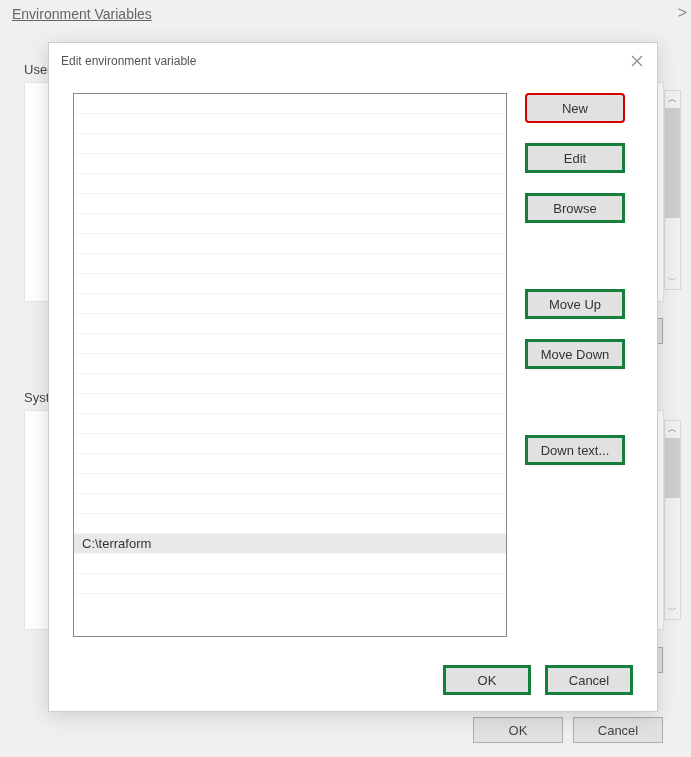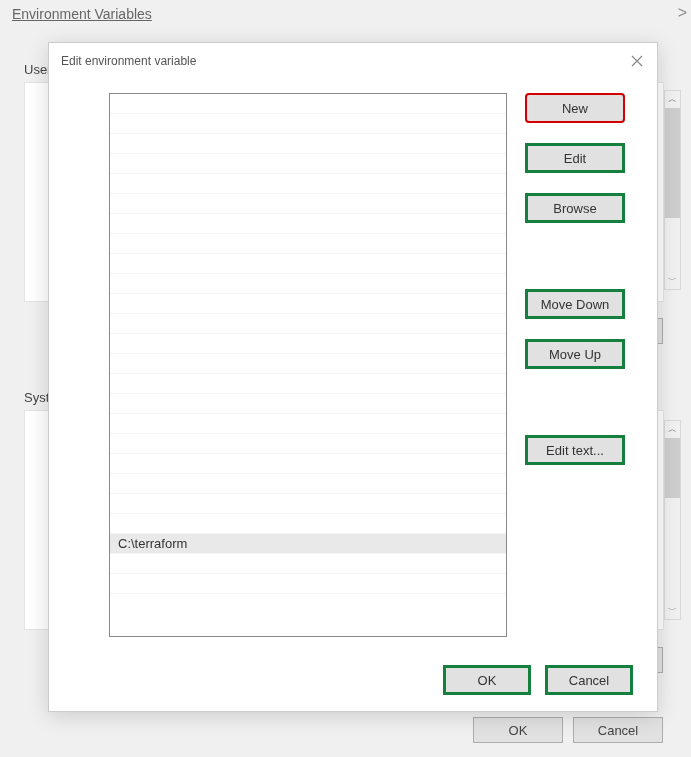--- a/index.html
+++ b/index.html
@@ -129,21 +129,20 @@
       display: flex;
       gap: 18px;
       height: calc(100% - 36px - 56px);
     }
     .fg-listbox {
       flex: 1;
       border: 1px solid #888;
       background: #ffffff;
       position: relative;
       overflow: hidden;
-      margin-left: 36px;
     }
     .fg-list-rows {
       position: absolute;
       top: 0; left: 0; right: 0; bottom: 0;
     }
     .fg-row {
       height: 20px;
       border-bottom: 1px solid #f4f4f4;
       padding: 0 8px;
       font-size: 13px;
@@ -254,24 +253,24 @@
         <div class="fg-row"></div>
         <div class="fg-row"></div>
       </div>
     </div>
 
     <div class="fg-buttons">
       <div class="fg-btn highlight">New</div>
       <div class="fg-btn">Edit</div>
       <div class="fg-btn">Browse</div>
       <div class="fg-gap-large"></div>
+      <div class="fg-btn">Move Up</div>
       <div class="fg-btn">Move Down</div>
-      <div class="fg-btn">Move Up</div>
       <div class="fg-gap-large"></div>
-      <div class="fg-btn">Edit text...</div>
+      <div class="fg-btn">Down text...</div>
     </div>
   </div>
 
   <div class="fg-footer">
     <div class="fg-btn">OK</div>
     <div class="fg-btn">Cancel</div>
   </div>
 </div>
 
 </body></html>

